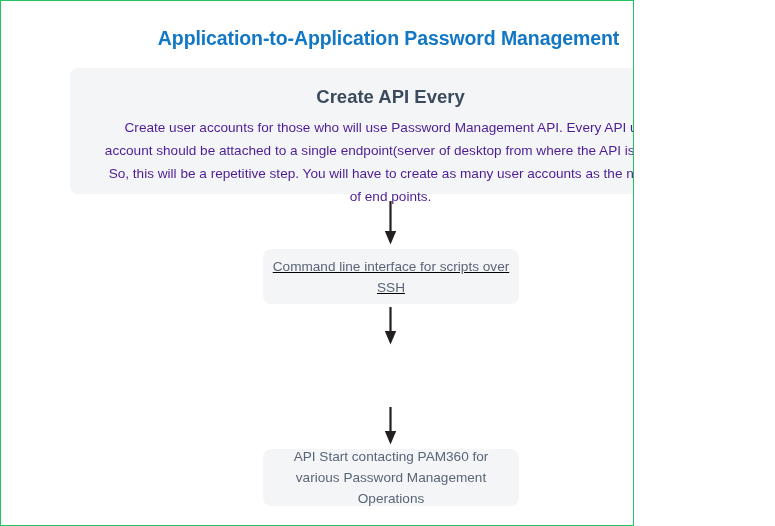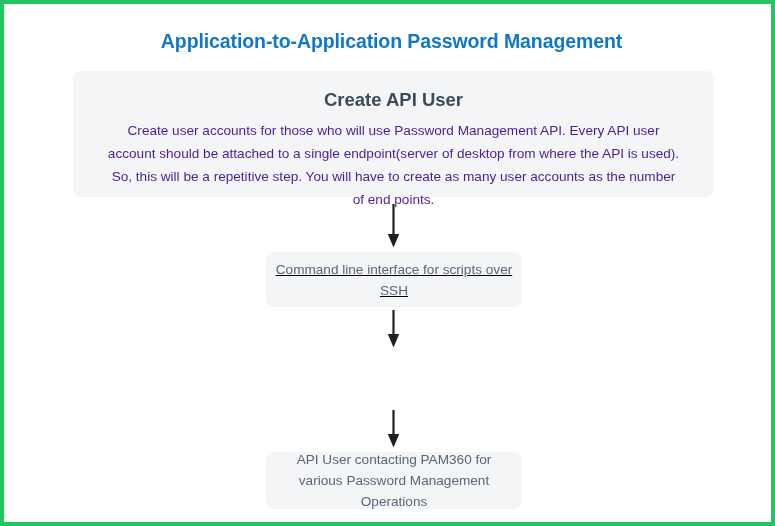--- a/index.html
+++ b/index.html
@@ -5,25 +5,25 @@
   html, body {
     margin: 0;
     padding: 0;
     background: #ffffff;
   }
   body {
     font-family: "Liberation Sans", sans-serif;
   }
   #page {
     position: relative;
-    width: 775px;
+    width: 634px;
     height: 526px;
     box-sizing: border-box;
     background: #ffffff;
-    border: 4px solid #22c55e;
+    border: 1px solid #22c55e;
     overflow: hidden;
   }
   #diagram-title {
     position: absolute;
     left: 0;
     top: 26px;
     width: 775px;
     text-align: center;
     font-size: 19.5px;
     font-weight: bold;
@@ -94,21 +94,21 @@
   #arrow-3 { top: 406px; height: 38px; }
 </style>
 </head>
 <body>
 
 <div id="page">
 
   <div id="diagram-title">Application-to-Application Password Management</div>
 
   <div class="node" id="node-create-api-user">
-    <div class="node-heading">Create API User</div>
+    <div class="node-heading">Create API Every</div>
     <div class="node-body">Create user accounts for those who will use Password Management API. Every API user account should be attached to a single endpoint(server of desktop from where the API is used). So, this will be a repetitive step. You will have to create as many user accounts as the number of end points.</div>
   </div>
 
   <svg class="arrow" id="arrow-1" viewBox="0 0 13 44" xmlns="http://www.w3.org/2000/svg">
     <line x1="6.5" y1="0" x2="6.5" y2="33" stroke="#231f20" stroke-width="2.2"></line>
     <polygon points="0.8,30 12.2,30 6.5,43.5" fill="#231f20"></polygon>
   </svg>
 
   <div class="node step" id="node-step-1">
     <div class="step-label">Command line interface for scripts over SSH</div>
@@ -119,16 +119,16 @@
     <polygon points="0.8,24 12.2,24 6.5,37.5" fill="#231f20"></polygon>
   </svg>
 
 
   <svg class="arrow" id="arrow-3" viewBox="0 0 13 38" xmlns="http://www.w3.org/2000/svg">
     <line x1="6.5" y1="0" x2="6.5" y2="27" stroke="#231f20" stroke-width="2.2"></line>
     <polygon points="0.8,24 12.2,24 6.5,37.5" fill="#231f20"></polygon>
   </svg>
 
   <div class="node step" id="node-step-3">
-    <div class="step-label">API User contacting PAM360 for various Password Management Operations</div>
+    <div class="step-label">API Start contacting PAM360 for various Password Management Operations</div>
   </div>
 
 </div>
 
 </body></html>

